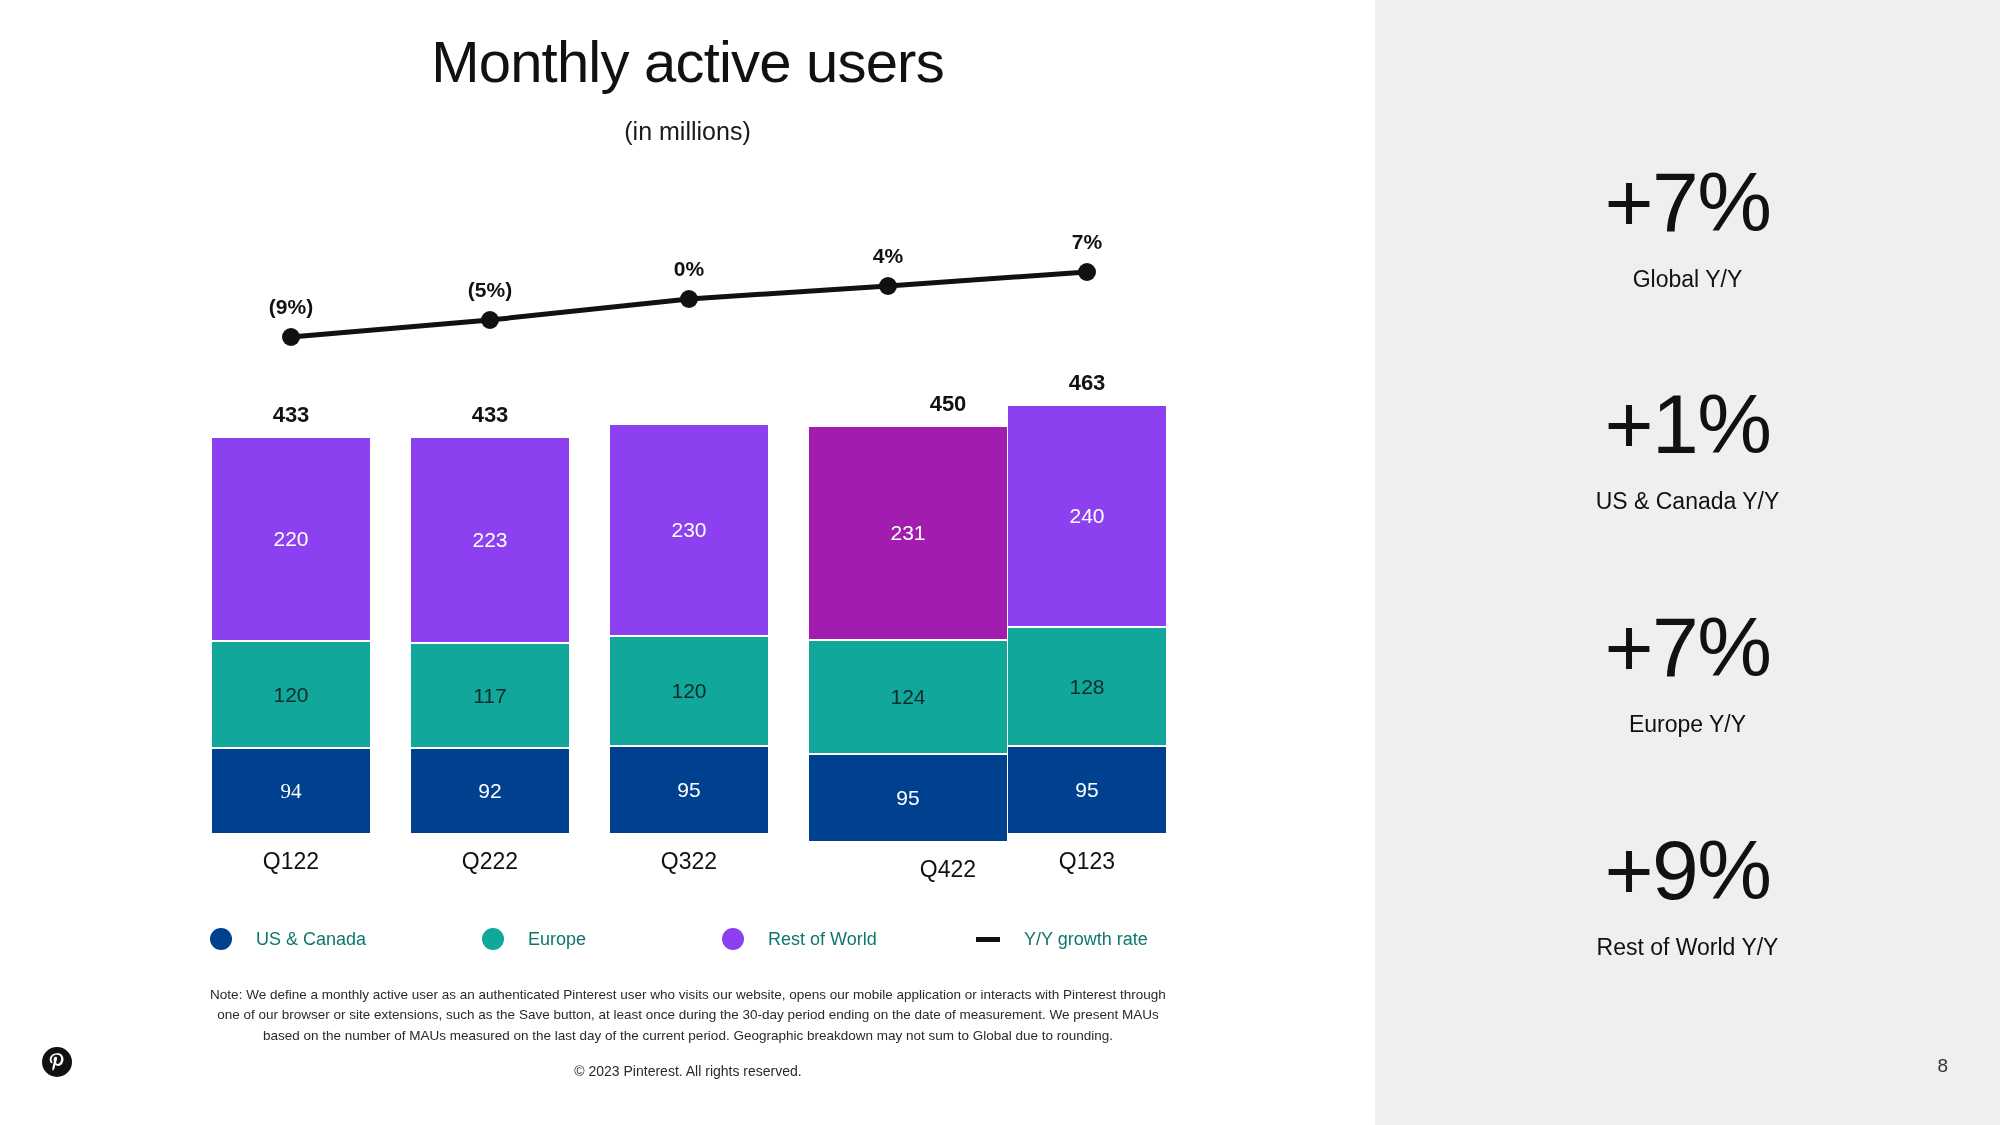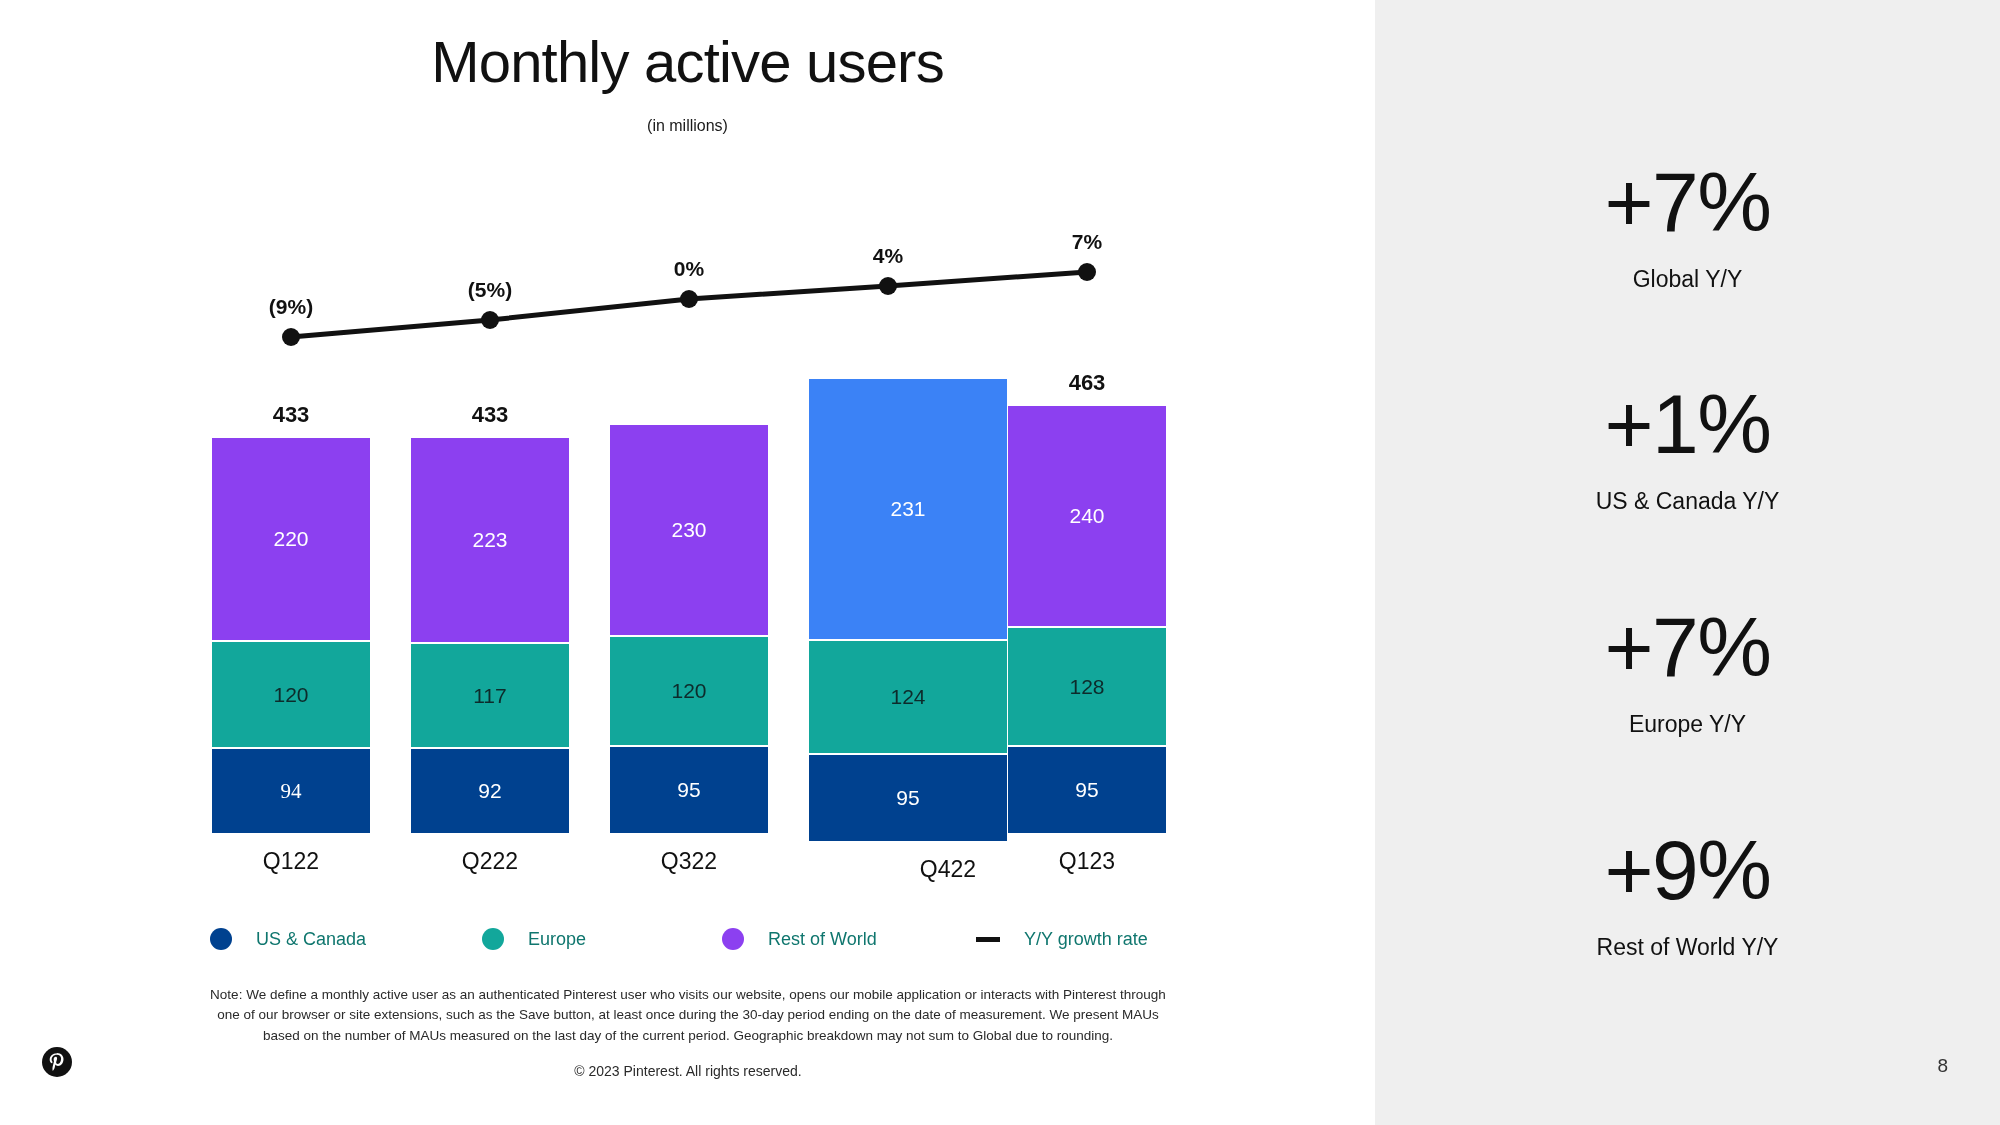--- a/index.html
+++ b/index.html
@@ -43,21 +43,21 @@
     letter-spacing: -0.8px;
     color: #111111;
     white-space: nowrap;
   }
   .subtitle {
     position: absolute;
     top: 117px;
     left: 0;
     width: 1375px;
     text-align: center;
-    font-size: 16px;
+    font-size: 25px;
     font-weight: 400;
     color: #1a1a1a;
   }
 
   
   .plot {
     position: absolute;
     left: 0;
     top: 0;
     width: 1375px;
@@ -265,21 +265,21 @@
       <div class="bar-col" style="left:610px; bottom:292px; width:158px; height:372px;">
         <div class="bar-total" style="top:-36px;">445</div>
         <div class="seg seg-row" style="background:#8C40F0; bottom:198px; height:210px;">230</div>
         <div class="seg seg-eu" style="background:#12A79B; bottom:88px;  height:108px;">120</div>
         <div class="seg seg-us" style="background:#00418F; bottom:0px;   height:86px;">95</div>
         <div class="x-label" style="bottom:-42px;">Q322</div>
       </div>
 
       <div class="bar-col" style="left:809px; bottom:284px; width:158px; height:414px;padding-left:40px;">
         <div class="bar-total" style="top:-36px;">450</div>
-        <div class="seg seg-row" style="background:#3b82f6; bottom:202px; height:260px;">231</div>
+        <div class="seg seg-row" style="background:#a21caf; bottom:202px; height:212px;">231</div>
         <div class="seg seg-eu" style="background:#12A79B; bottom:88px;  height:112px;">124</div>
         <div class="seg seg-us" style="background:#00418F; bottom:0px;   height:86px;">95</div>
         <div class="x-label" style="bottom:-42px;">Q422</div>
       </div>
 
       <div class="bar-col" style="left:1008px; bottom:292px; width:158px; height:427px;">
         <div class="bar-total" style="top:-36px;">463</div>
         <div class="seg seg-row" style="background:#8C40F0; bottom:207px; height:220px;">240</div>
         <div class="seg seg-eu" style="background:#12A79B; bottom:88px;  height:117px;">128</div>
         <div class="seg seg-us" style="background:#00418F; bottom:0px;   height:86px;">95</div>

